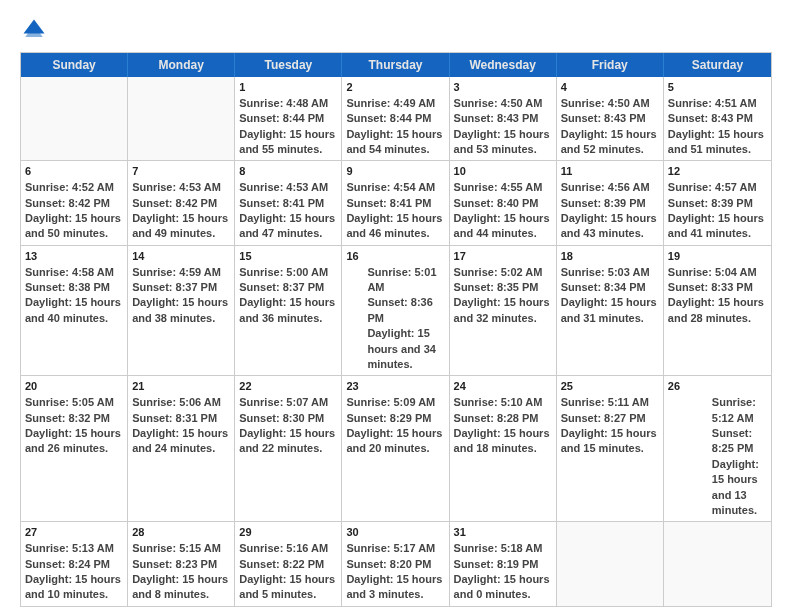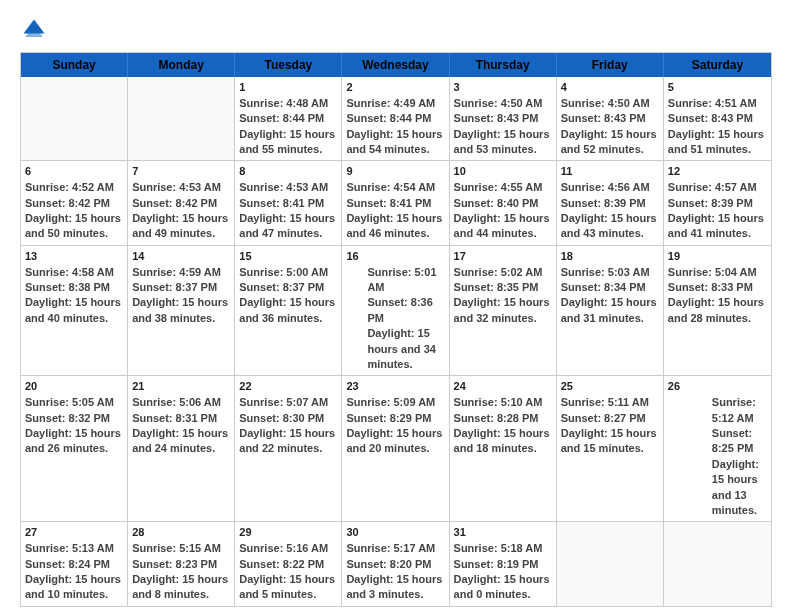--- a/index.html
+++ b/index.html
@@ -57,21 +57,21 @@
       display: flex;
       flex-direction: column;
       border: 1px solid #ccc;
     }
     .cal-header {
       display: grid;
       grid-template-columns: repeat(7, 1fr);
       background: #1565c0;
     }
     .cal-header-cell {
-      color: #000000;
+      color: #e5e5e5;
       font-size: 12px;
       font-weight: bold;
       text-align: center;
       padding: 5px 2px;
       border-right: 1px solid #2980d0;
     }
     .cal-header-cell:last-child { border-right: none; }
     .cal-body {
       flex: 1;
       display: flex;
@@ -127,22 +127,22 @@
       <div class="month-title"></div>
       <div class="location"></div>
     </div>
   </div>
 
   <div class="calendar">
     <div class="cal-header" id="cal-header-row">
         <div class="cal-header-cell">Sunday</div>
         <div class="cal-header-cell">Monday</div>
         <div class="cal-header-cell">Tuesday</div>
+        <div class="cal-header-cell">Thursday</div>
         <div class="cal-header-cell">Wednesday</div>
-        <div class="cal-header-cell">Thursday</div>
         <div class="cal-header-cell">Friday</div>
         <div class="cal-header-cell">Saturday</div>
       </div>
     <div class="cal-body" id="cal-body">
         <div class="cal-row">
           <div class="cal-cell empty"></div>
           <div class="cal-cell empty"></div>
           <div class="cal-cell">
             <div class="day-num">1</div>
             <div class="cell-info" style="white-space: pre-line;">Sunrise: 4:48 AM

